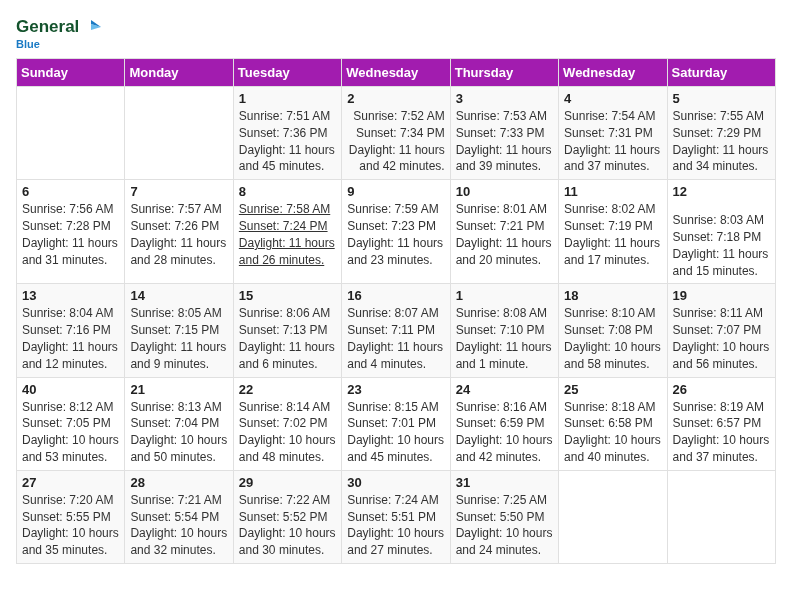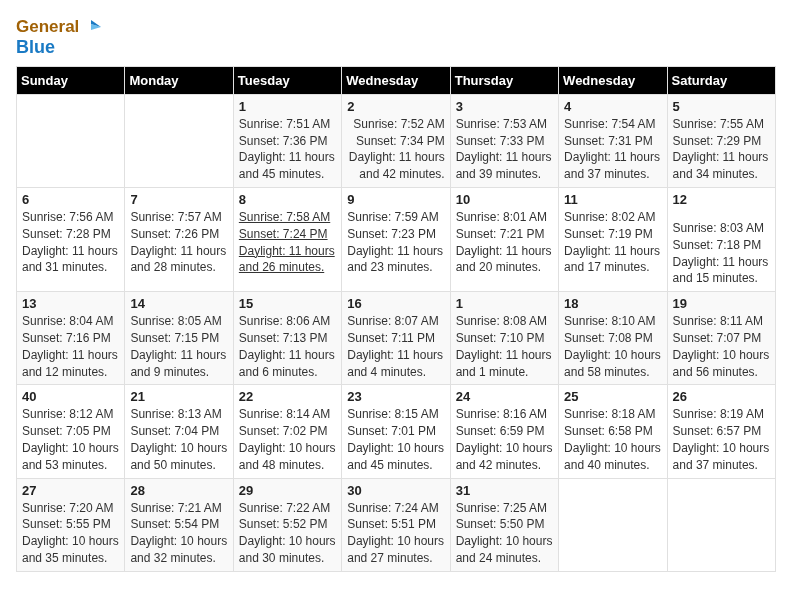--- a/index.html
+++ b/index.html
@@ -33,21 +33,21 @@
     .location-title {
       font-size: 16px;
       color: #444;
     }
     table {
       width: 100%;
       border-collapse: collapse;
       table-layout: fixed;
     }
     thead tr th {
-      background-color: #000000;
+      background-color: #a21caf;
       color: #fff;
       font-size: 13px;
       font-weight: bold;
       padding: 6px 4px;
       text-align: left;
       border: 1px solid #e0e0e0;
     }
     tbody tr td {
       vertical-align: top;
       padding: 4px 5px;
@@ -76,27 +76,27 @@
       background: #fff !important;
     }
   </style>
 </head>
 <body>
 
 <div class="header">
   <div class="logo">
   <div style="display:flex;flex-direction:column;line-height:1.1;">
     <div style="display:flex;align-items:center;gap:2px;">
-      <span style="font-size:17px;font-weight:bold;color:#a16207;">General</span>
+      <span style="font-size:17px;font-weight:bold;color:#14532d;">General</span>
       <svg width="22" height="22" viewBox="0 0 22 22">
         <polygon points="10,4 20,11 10,8" fill="#1a7ac4"></polygon>
         <polygon points="10,8 20,11 10,14" fill="#2ba0e4" opacity="0.7"></polygon>
       </svg>
     </div>
-    <span style="font-size:18px;font-weight:bold;color:#1a7ac4;">Blue</span>
+    <span style="font-size:11px;font-weight:bold;color:#1a7ac4;">Blue</span>
   </div>
 </div>
   <div class="title-block">
     <div class="month-title"></div>
     <div class="location-title"></div>
   </div>
 </div>
 
 <table>
   <thead>

